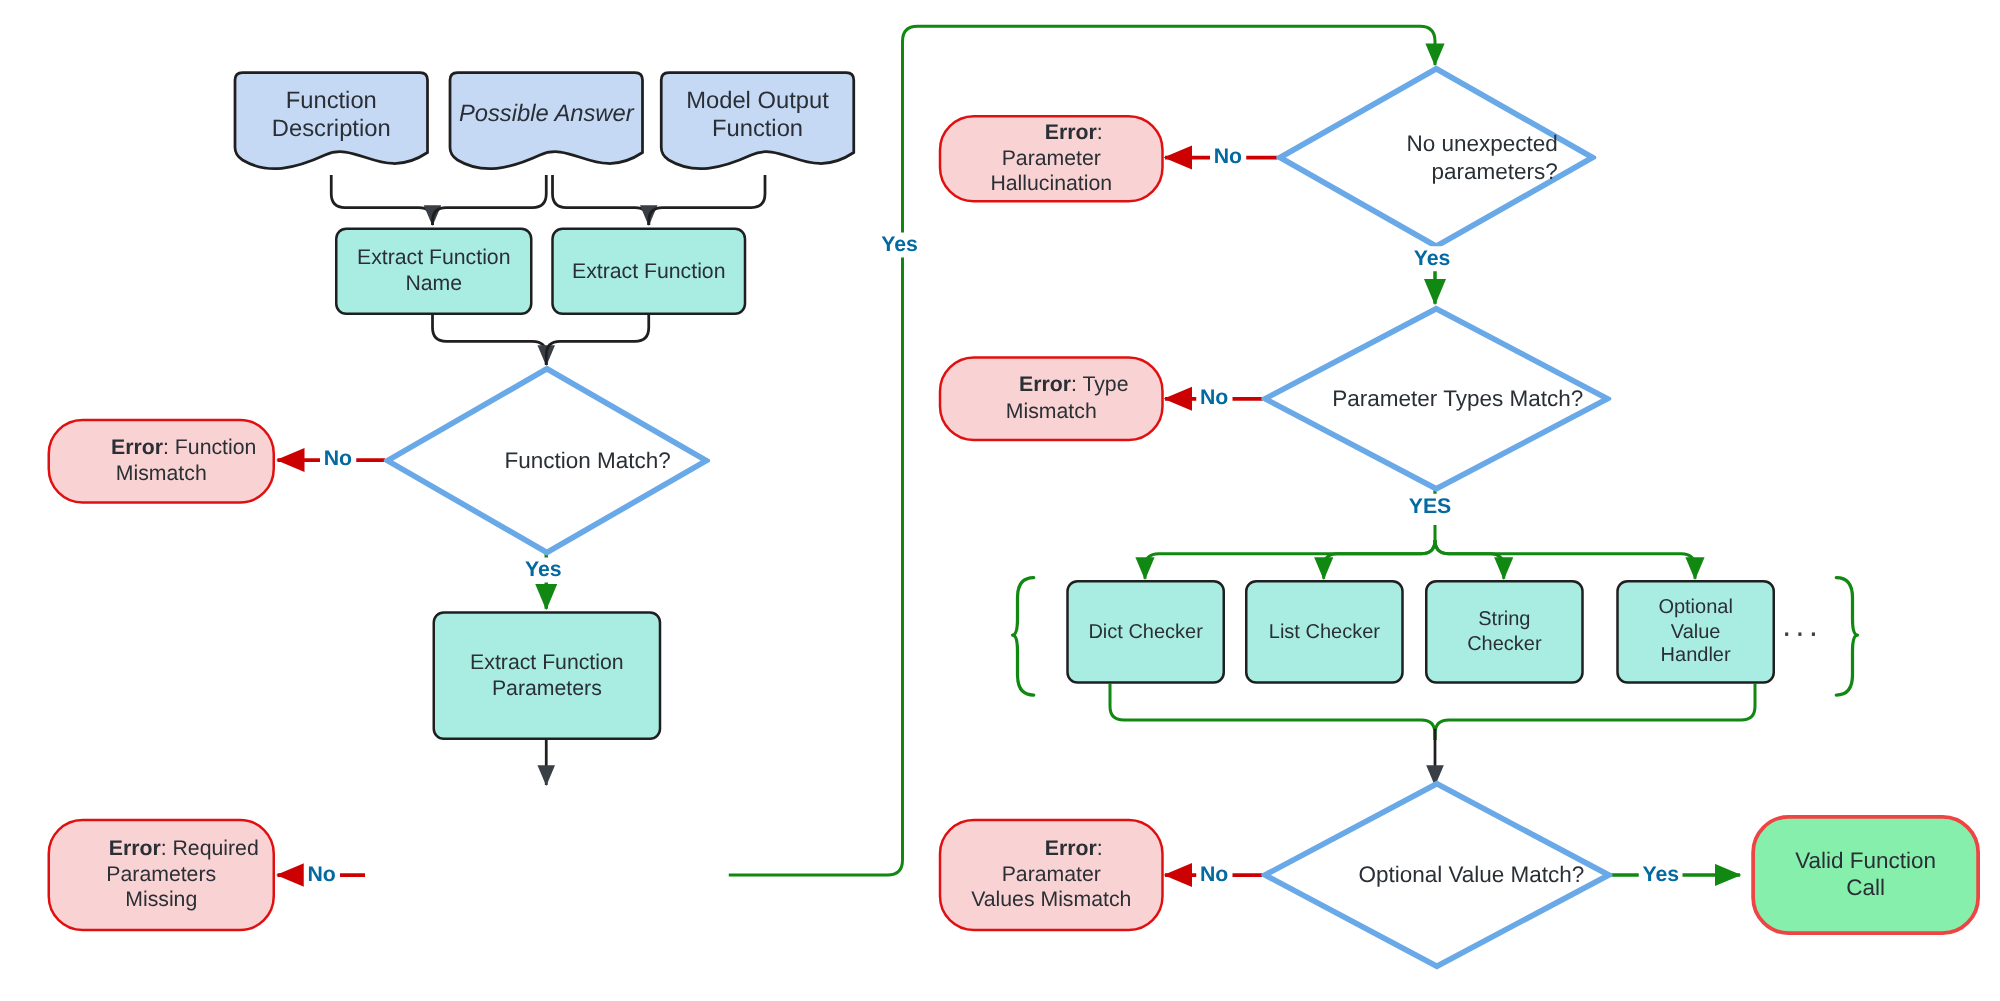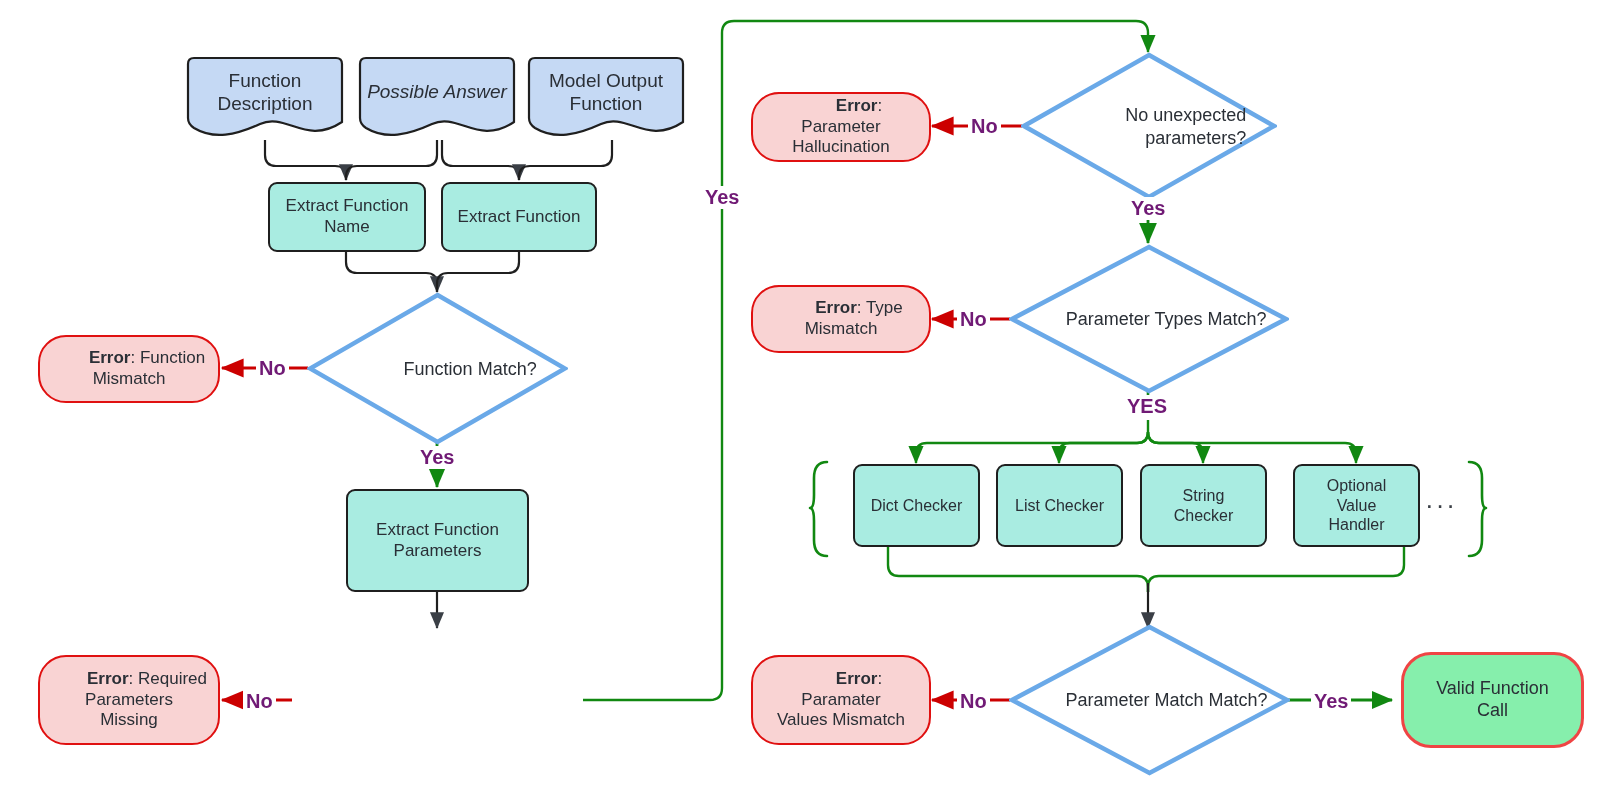--- a/index.html
+++ b/index.html
@@ -99,23 +99,23 @@
   .success-node {
     background: #86efac;
     border: 3px solid #ef4444;
     border-radius: 30px;
     font-size: 18px;
     padding: 4px 10px;
   }
   
   .edge-label {
     position: absolute;
-    font-size: 20px;
+    font-size: 17px;
     font-weight: bold;
-    color: #701a75;
+    color: #0369a1;
     background: #ffffff;
     padding: 0 3px;
     white-space: nowrap;
     z-index: 5;
   }
   .ellipsis-mark {
     position: absolute;
     font-size: 26px;
     color: #3a3f46;
     letter-spacing: 2px;
@@ -236,21 +236,21 @@
     <svg viewBox="0 0 280 150" preserveAspectRatio="none">
       <polygon points="140,3 277,75 140,147 3,75" fill="#ffffff" stroke="#6aa9e8" stroke-width="4.5"></polygon>
     </svg>
     <div class="dec-label" style="white-space:pre-line; left:8%; width:84%;">Parameter Types Match?</div>
   </div>
 
   <div class="decision" style="left:1009px; top:624px; width:281px; height:152px;">
     <svg viewBox="0 0 281 152" preserveAspectRatio="none">
       <polygon points="140.5,3 278,76 140.5,149 3,76" fill="#ffffff" stroke="#6aa9e8" stroke-width="4.5"></polygon>
     </svg>
-    <div class="dec-label" style="white-space:pre-line; left:8%; width:84%;">Parameter Match Match?</div>
+    <div class="dec-label" style="white-space:pre-line; left:8%; width:84%;">Optional Value Match?</div>
   </div>
 
   <div class="node error-node" style="left:38px; top:335px; width:182px; height:68px;">
     <div>
       <b>Error</b><span>: Function</span><br>
       <span>Mismatch</span>
     </div>
   </div>
 
   <div class="node error-node" style="left:38px; top:655px; width:182px; height:90px;">

